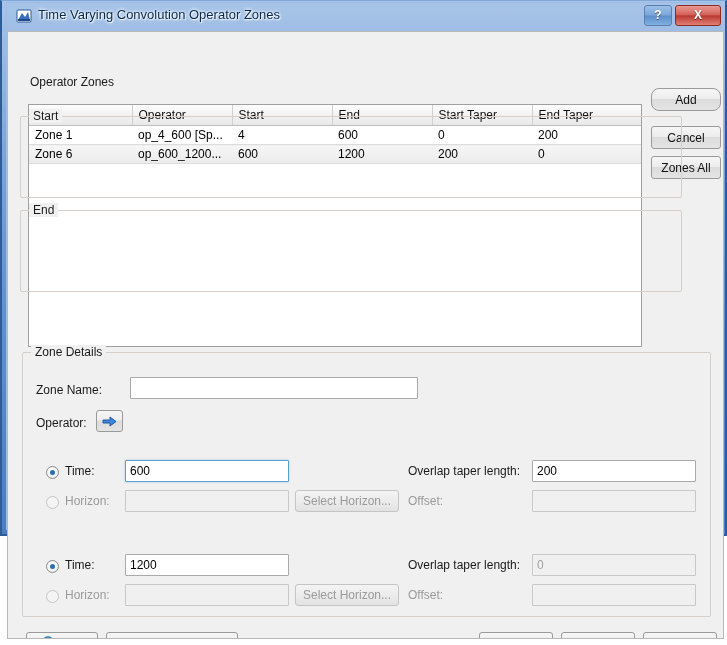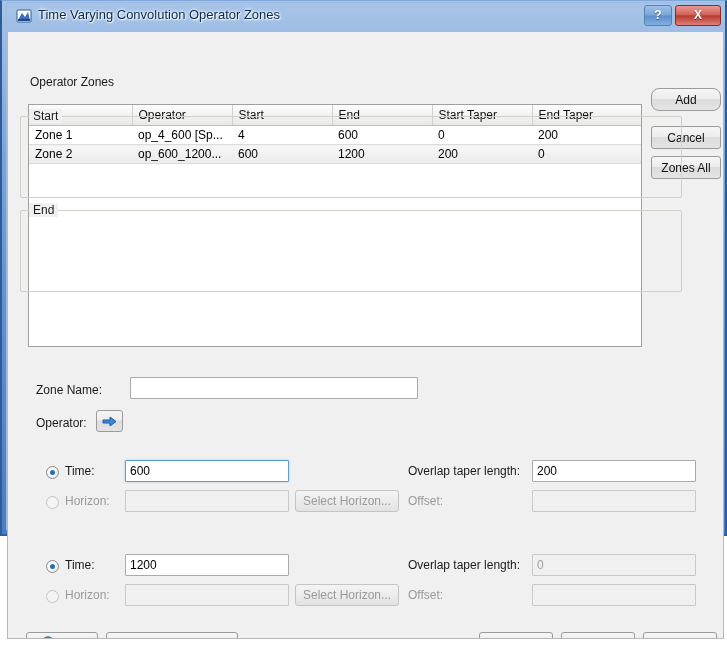--- a/index.html
+++ b/index.html
@@ -320,36 +320,39 @@
           <tbody>
             <tr>
               <td>Zone 1</td>
               <td>op_4_600 [Sp...</td>
               <td>4</td>
               <td>600</td>
               <td>0</td>
               <td>200</td>
             </tr>
             <tr class="row-selected">
-              <td>Zone 2</td>
+              <td>Zone 6</td>
               <td>op_600_1200...</td>
               <td>600</td>
               <td>1200</td>
               <td>200</td>
               <td>0</td>
             </tr>
           </tbody>
         </table>
       </div>
 
       <button class="btn side-btn" id="btn-add">Add</button>
       <button class="btn side-btn" id="btn-delete">Cancel</button>
       <button class="btn side-btn" id="btn-clearall">Zones All</button>
     </div>
 
+    <div class="groupbox" id="gb-zone-details">
+      <div class="gb-title">Zone Details</div>
+    </div>
 
     <div class="lbl" style="left:28px; top:351px;">Zone Name:</div>
     <input class="tf" style="left: 122px; top: 345px; width: 288px;" type="text" value="">
 
     <div class="lbl" style="left:28px; top:384px;">Operator:</div>
     <button class="btn" id="btn-operator-pick">
       <svg width="15" height="13" viewBox="0 0 15 13" aria-hidden="true">
         <path d="M1 5 H8 V2 L14 6.5 L8 11 V8 H1 Z" fill="#3d86d8" stroke="#1d5ba6" stroke-width="1" stroke-linejoin="round"></path>
       </svg>
     </button>

